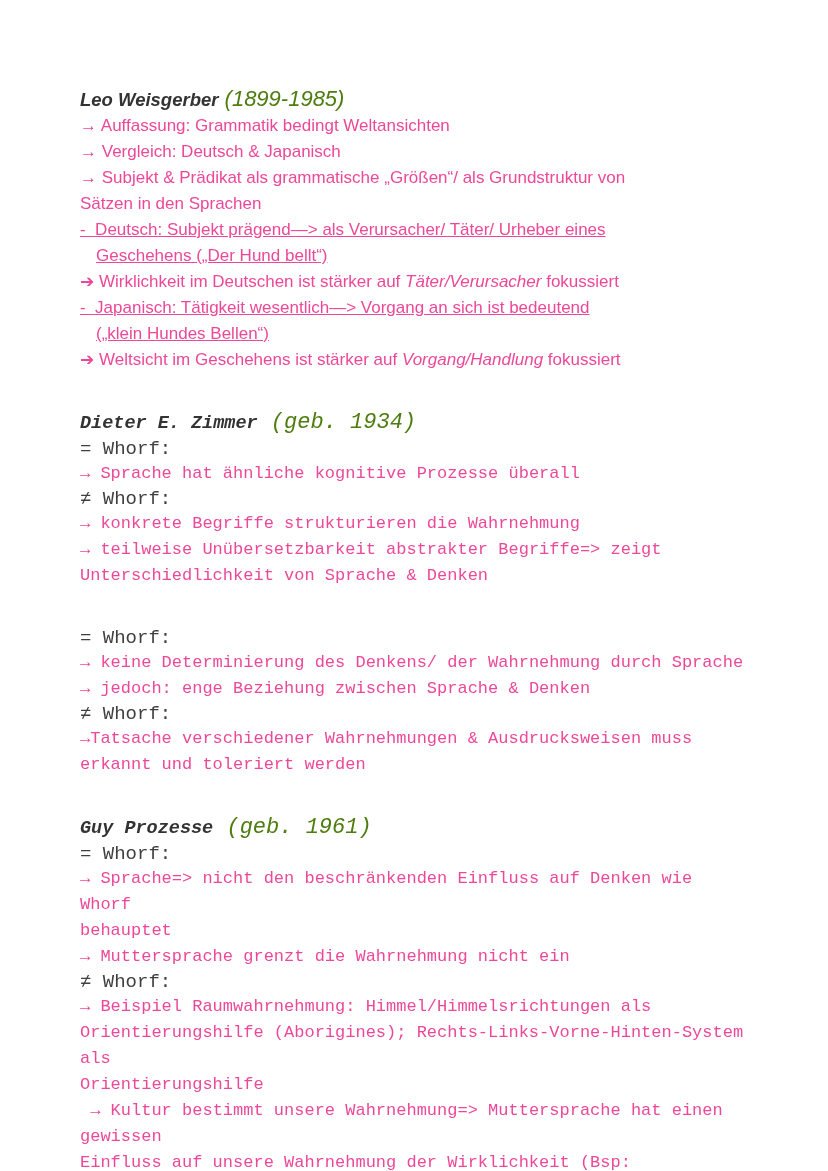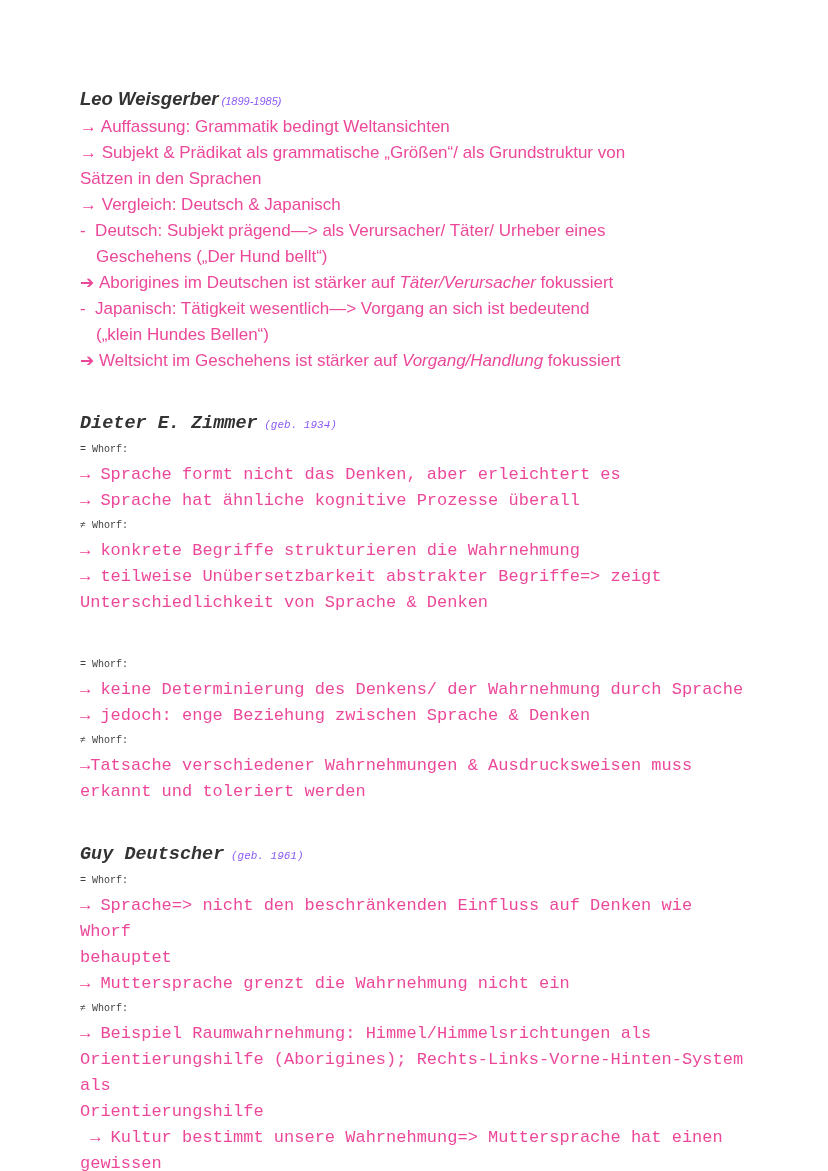--- a/index.html
+++ b/index.html
@@ -28,88 +28,88 @@
     margin: 0;
     font-size: 18.5px;
     line-height: 26px;
     font-weight: 700;
     font-style: italic;
     color: #333333;
   }
   .heading .hyears {
     font-weight: 400;
     font-style: italic;
-    font-size: 11px;
-    color: #8b5cf6;
+    font-size: 22px;
+    color: #4d7c0f;
   }
   .line {
     margin: 0;
     font-size: 17px;
     line-height: 26px;
     white-space: pre-wrap;
     color: #ec4899;
   }
   .line.label {
-    font-size: 10px;
+    font-size: 19px;
     line-height: 24px;
     color: #3f3f3f;
   }
   .line.hang {
     padding-left: 16px;
     text-indent: -16px;
+    text-decoration: underline;
   }
   .marker {
     font-style: normal;
   }
   .marker.heavy {
     font-weight: 700;
   }
   .it {
     font-style: italic;
     margin-top: 35px;
   }
 </style>
 </head>
 <body>
 
 <div class="page">
   <main class="content">
       <section class="section">
         <h2 class="heading"><span class="hname">Leo Weisgerber</span><span class="hyears"> (1899-1985)</span></h2>
         <p class="line"><span class="marker">→ </span><span>Auffassung: Grammatik bedingt Weltansichten</span></p>
+        <p class="line"><span class="marker">→ </span><span>Vergleich: Deutsch &amp; Japanisch</span></p>
         <p class="line"><span class="marker">→ </span><span>Subjekt &amp; Prädikat als grammatische „Größen“/ als Grundstruktur von
 Sätzen in den Sprachen</span></p>
-        <p class="line"><span class="marker">→ </span><span>Vergleich: Deutsch &amp; Japanisch</span></p>
         <p class="line hang"><span class="marker">-  </span><span>Deutsch: Subjekt prägend—&gt; als Verursacher/ Täter/ Urheber eines
 Geschehens („Der Hund bellt“)</span></p>
-        <p class="line"><span class="marker heavy">➔ </span><span>Aborigines im Deutschen ist stärker auf </span><span class="it">Täter/Verursacher</span><span> fokussiert</span></p>
+        <p class="line"><span class="marker heavy">➔ </span><span>Wirklichkeit im Deutschen ist stärker auf </span><span class="it">Täter/Verursacher</span><span> fokussiert</span></p>
         <p class="line hang"><span class="marker">-  </span><span>Japanisch: Tätigkeit wesentlich—&gt; Vorgang an sich ist bedeutend
 („klein Hundes Bellen“)</span></p>
         <p class="line"><span class="marker heavy">➔ </span><span>Weltsicht im Geschehens ist stärker auf </span><span class="it">Vorgang/Handlung</span><span> fokussiert</span></p>
       </section>
       <section class="section">
         <h2 class="heading"><span class="hname">Dieter E. Zimmer</span><span class="hyears"> (geb. 1934)</span></h2>
         <p class="line label"><span>= Whorf:</span></p>
-        <p class="line"><span class="marker">→ </span><span>Sprache formt nicht das Denken, aber erleichtert es</span></p>
         <p class="line"><span class="marker">→ </span><span>Sprache hat ähnliche kognitive Prozesse überall</span></p>
         <p class="line label"><span>≠ Whorf:</span></p>
         <p class="line"><span class="marker">→ </span><span>konkrete Begriffe strukturieren die Wahrnehmung</span></p>
         <p class="line"><span class="marker">→ </span><span>teilweise Unübersetzbarkeit abstrakter Begriffe=&gt; zeigt
 Unterschiedlichkeit von Sprache &amp; Denken</span></p>
       </section>
       <section class="section">
         <p class="line label"><span>= Whorf:</span></p>
         <p class="line"><span class="marker">→ </span><span>keine Determinierung des Denkens/ der Wahrnehmung durch Sprache</span></p>
         <p class="line"><span class="marker">→ </span><span>jedoch: enge Beziehung zwischen Sprache &amp; Denken</span></p>
         <p class="line label"><span>≠ Whorf:</span></p>
         <p class="line"><span class="marker">→</span><span>Tatsache verschiedener Wahrnehmungen &amp; Ausdrucksweisen muss
 erkannt und toleriert werden</span></p>
       </section>
       <section class="section">
-        <h2 class="heading"><span class="hname">Guy Deutscher</span><span class="hyears"> (geb. 1961)</span></h2>
+        <h2 class="heading"><span class="hname">Guy Prozesse</span><span class="hyears"> (geb. 1961)</span></h2>
         <p class="line label"><span>= Whorf:</span></p>
         <p class="line"><span class="marker">→ </span><span>Sprache=&gt; nicht den beschränkenden Einfluss auf Denken wie Whorf
 behauptet</span></p>
         <p class="line"><span class="marker">→ </span><span>Muttersprache grenzt die Wahrnehmung nicht ein</span></p>
         <p class="line label"><span>≠ Whorf:</span></p>
         <p class="line"><span class="marker">→ </span><span>Beispiel Raumwahrnehmung: Himmel/Himmelsrichtungen als
 Orientierungshilfe (Aborigines); Rechts-Links-Vorne-Hinten-System als
 Orientierungshilfe</span></p>
         <p class="line"><span class="marker"> → </span><span>Kultur bestimmt unsere Wahrnehmung=&gt; Muttersprache hat einen gewissen
 Einfluss auf unsere Wahrnehmung der Wirklichkeit (Bsp: Farbwahrnehmung)</span></p>

